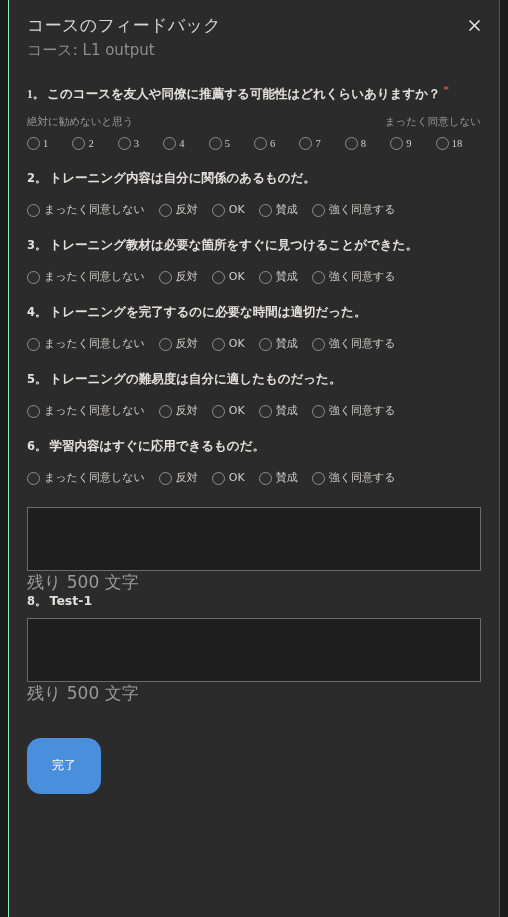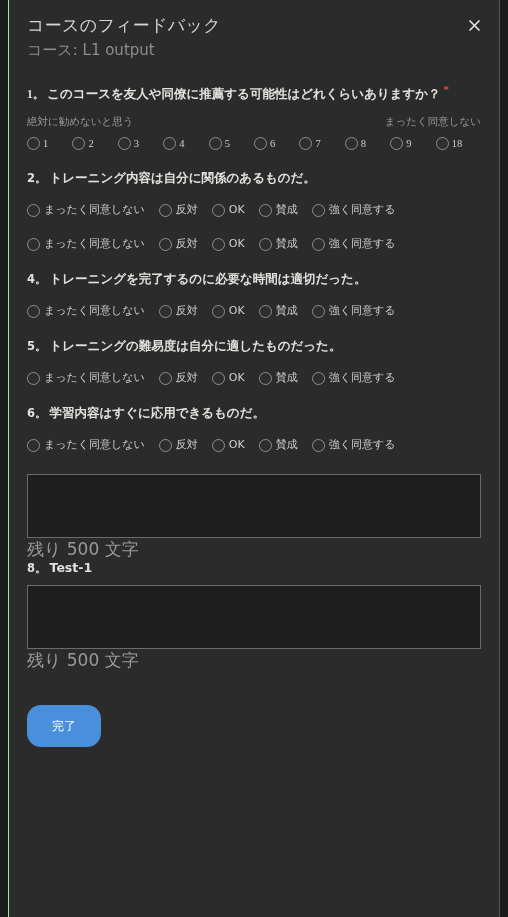--- a/index.html
+++ b/index.html
@@ -181,24 +181,24 @@
   
   .footer {
     margin-top: 38px;
     padding: 0 18px;
   }
   .submit-btn {
     background: #4a8fdb;
     color: #ffffff;
     border: none;
     border-radius: 14px;
-    padding: 14px 0;
+    padding: 21px 0;
     width: 74px;
     font-size: 12px;
-    font-family: Liberation Sans, sans-serif;
+    font-family: Liberation Mono, monospace;
     cursor: pointer;
     line-height: 14px;
   }
 </style>
 </head>
 <body>
 
 <div class="page-bg">
   <div class="modal">
 
@@ -287,20 +287,21 @@
                 <span class="radio"></span>
                 <span class="likert-label">賛成</span>
               </div>
               <div class="likert-opt">
                 <span class="radio"></span>
                 <span class="likert-label">強く同意する</span>
               </div>
             </div>
           </div>
           <div class="question-block">
+            <div class="q-title"><span class="q-num">3。</span><span>トレーニング教材は必要な箇所をすぐに見つけることができた。</span></div>
             <div class="likert-row">
               <div class="likert-opt">
                 <span class="radio"></span>
                 <span class="likert-label">まったく同意しない</span>
               </div>
               <div class="likert-opt">
                 <span class="radio"></span>
                 <span class="likert-label">反対</span>
               </div>
               <div class="likert-opt">

